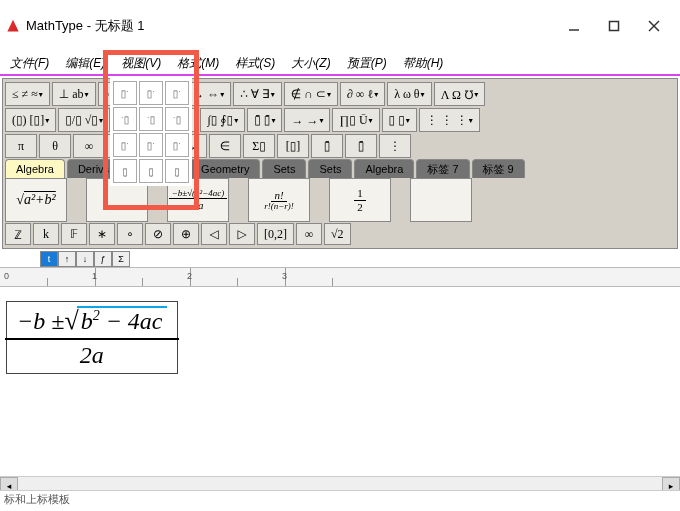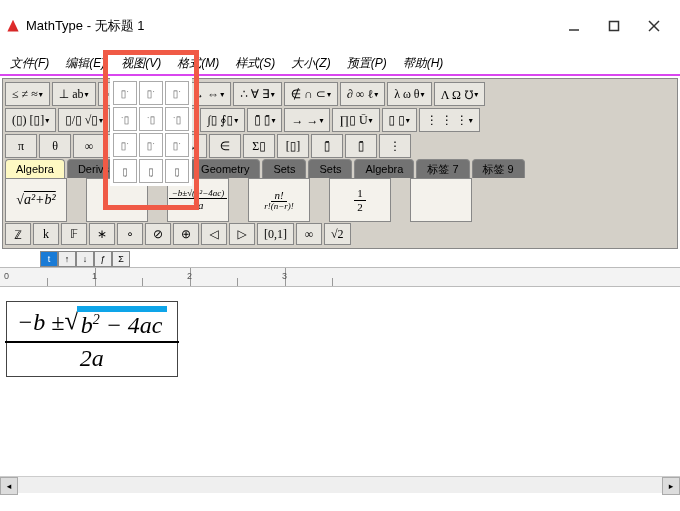--- a/index.html
+++ b/index.html
@@ -46,21 +46,21 @@
   .minirow .mini{width:16px;height:14px;border:1px solid #888;background:#eee;display:flex;align-items:center;justify-content:center;font-size:9px;}
   .minirow .mini.active{background:#1a7bd6;color:#fff;}
   
   .canvas{flex:1;background:#fff;position:relative;}
   .eq{position:absolute;top:14px;left:6px;font-family:"Times New Roman",serif;}
   .eq .outer{display:inline-flex;flex-direction:column;align-items:center;border:1px solid #444;padding:2px 4px;}
   .eq .num{font-size:24px;font-style:italic;padding:2px 6px;display:flex;align-items:center;}
   .eq .den{font-size:24px;font-style:italic;padding:2px 6px;border-top:2px solid #000;width:100%;text-align:center;}
   .eq .rad{display:inline-flex;align-items:flex-start;}
   .eq .radsign{font-size:26px;font-style:normal;margin-right:-2px;}
-  .eq .radbody{border-top:6px solid #0ea5e9;padding:0 4px;text-align:right;}
+  .eq .radbody{border-top:2px solid #0ea5e9;padding:0 4px;text-align:right;}
   .eq sup{font-size:14px;vertical-align:super;}
   
   .hscroll{height:16px;background:#efefef;border-top:1px solid #ccc;position:absolute;bottom:18px;left:0;right:0;display:flex;}
   .hscroll .arrow{width:16px;height:16px;background:#ddd;border:1px solid #aaa;display:flex;align-items:center;justify-content:center;font-size:9px;}
   .hscroll .track{flex:1;}
   .status{height:18px;background:#fff;position:absolute;bottom:0;left:0;right:0;border-top:1px solid #ccc;font-size:11px;padding:1px 4px;color:#555;}
   .col{display:flex;flex-direction:column;height:100%;}
 </style>
 </head>
 <body>
@@ -246,21 +246,21 @@
       <div class="tbrow symrow">
         <div class="tbbtn sym">ℤ</div>
         <div class="tbbtn sym">k</div>
         <div class="tbbtn sym">𝔽</div>
         <div class="tbbtn sym">∗</div>
         <div class="tbbtn sym">∘</div>
         <div class="tbbtn sym">⊘</div>
         <div class="tbbtn sym">⊕</div>
         <div class="tbbtn sym">◁</div>
         <div class="tbbtn sym">▷</div>
-        <div class="tbbtn sym">[0,1]</div>
+        <div class="tbbtn sym">[0,2]</div>
         <div class="tbbtn sym">∞</div>
         <div class="tbbtn sym">√2</div>
       </div>
     </div>
 
     <div class="minirow">
       <div class="mini active">t</div>
       <div class="mini">↑</div>
       <div class="mini">↓</div>
       <div class="mini">ƒ</div>
@@ -295,20 +295,21 @@
         </span>
       </div>
     </div>
 
     <div class="hscroll">
       <div class="arrow">◂</div>
       <div class="track"></div>
       <div class="arrow">▸</div>
     </div>
 
+    <div class="status">标和上标模板</div>
   </div>
 
   <div class="ddpanel" style="left:110px;top:78px">
     <div class="cell">▯ˑ</div>
     <div class="cell">▯ˑ</div>
     <div class="cell">▯ˑ</div>
     <div class="cell">ˑ▯</div>
     <div class="cell">ˑ▯</div>
     <div class="cell">ˑ▯</div>
     <div class="cell">▯ˑ</div>

